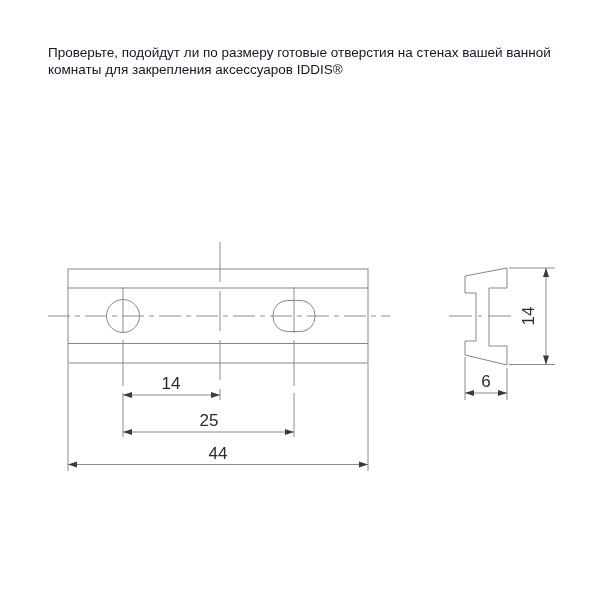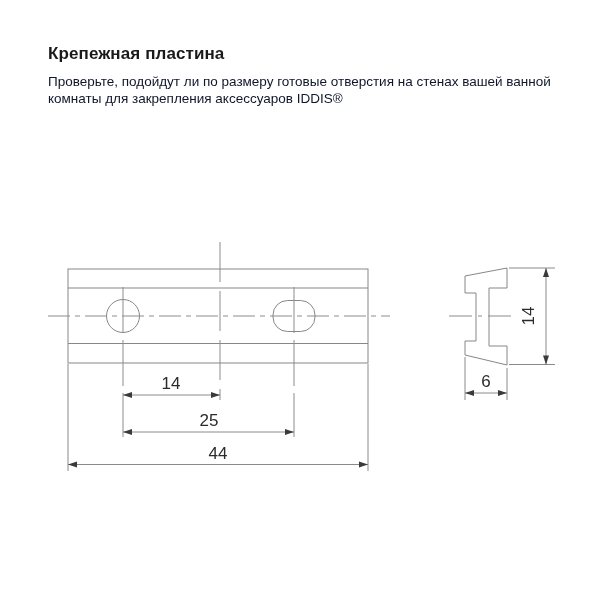--- a/index.html
+++ b/index.html
@@ -66,21 +66,20 @@
     font-family: "Liberation Sans", sans-serif;
     font-size: 17px;
   }
 </style>
 </head>
 <body>
 
 <div class="canvas">
 
   <div class="header">
-    <h1 class="title">Крепежная пластина</h1>
     <p class="description">Проверьте, подойдут ли по размеру готовые отверстия на стенах вашей ванной комнаты для закрепления аксессуаров IDDIS®</p>
   </div>
 
   <svg class="drawing" viewBox="0 0 600 600">
 
     <g>
 
       <rect x="68" y="269" width="300" height="94" class="thin"></rect>
 
       <line x1="68" y1="288" x2="368" y2="288" class="thin"></line>

